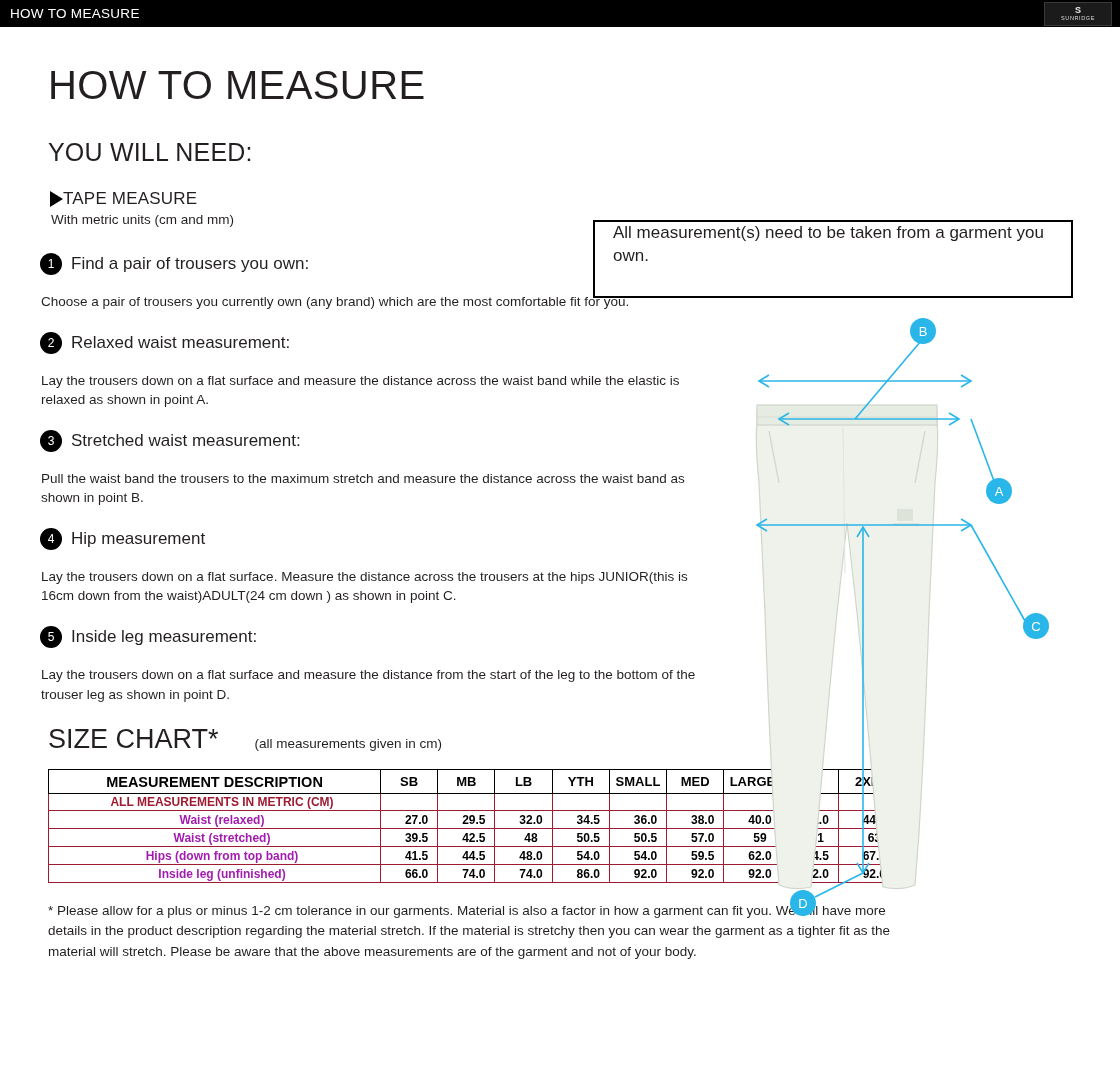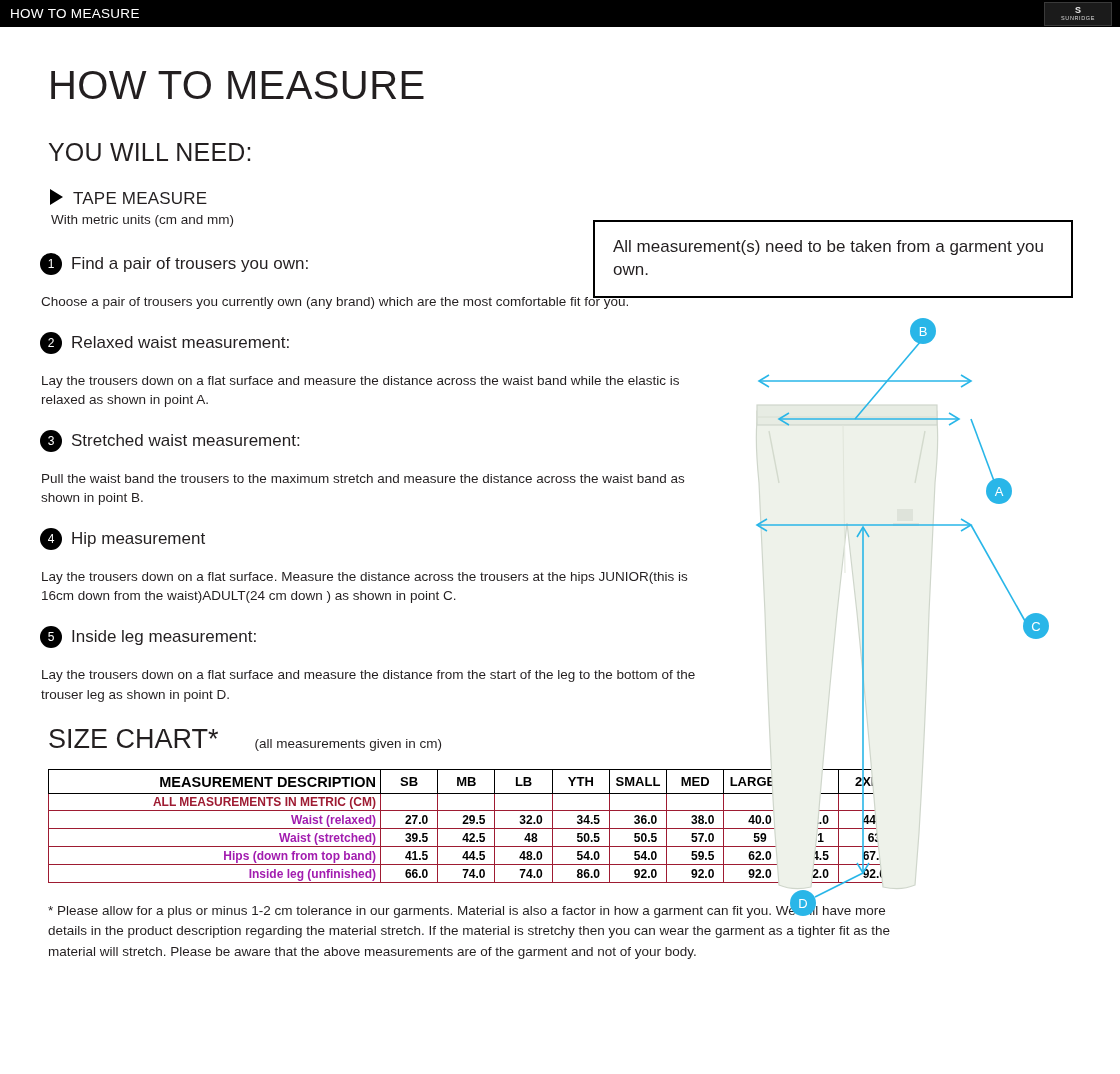--- a/index.html
+++ b/index.html
@@ -75,22 +75,21 @@
     letter-spacing: .2px;
   }
 
   
   .need-block {
     margin-left: 8px;
     margin-top: 22px;
   }
   .need-row {
     display: flex;
-    align-items: flex-start;
-    gap: 10px;
+    align-items: center;
   }
   .tri {
     width: 0;
     height: 0;
     border-left: 13px solid #000;
     border-top: 8px solid transparent;
     border-bottom: 8px solid transparent;
     margin-left: 2px;
   }
   .need-title {
@@ -141,21 +140,20 @@
   
   .callout {
     position: absolute;
     left: 593px;
     top: 157px;
     width: 480px;
     height: 78px;
     border: 2px solid #000;
     box-sizing: border-box;
     display: flex;
-    align-items: center;
     padding: 0 18px;
   }
   .callout p {
     margin: 0;
     font-size: 17px;
     line-height: 1.35;
   }
 
   
   .illus {
@@ -206,21 +204,21 @@
     border: 1px solid #9e1b32;
     font-size: 12px;
     height: 18px;
     padding: 0 4px;
     text-align: center;
     color: #a21caf;
     font-weight: bold;
     box-sizing: border-box;
   }
   table.size th.desc, table.size td.desc {
-    text-align: right;
+    text-align: center;
     width: 332px;
   }
   table.size thead th {
     color: #000;
     font-size: 13px;
     height: 24px;
     border-color: #000;
   }
   table.size thead th.desc {
     font-size: 14.5px;

